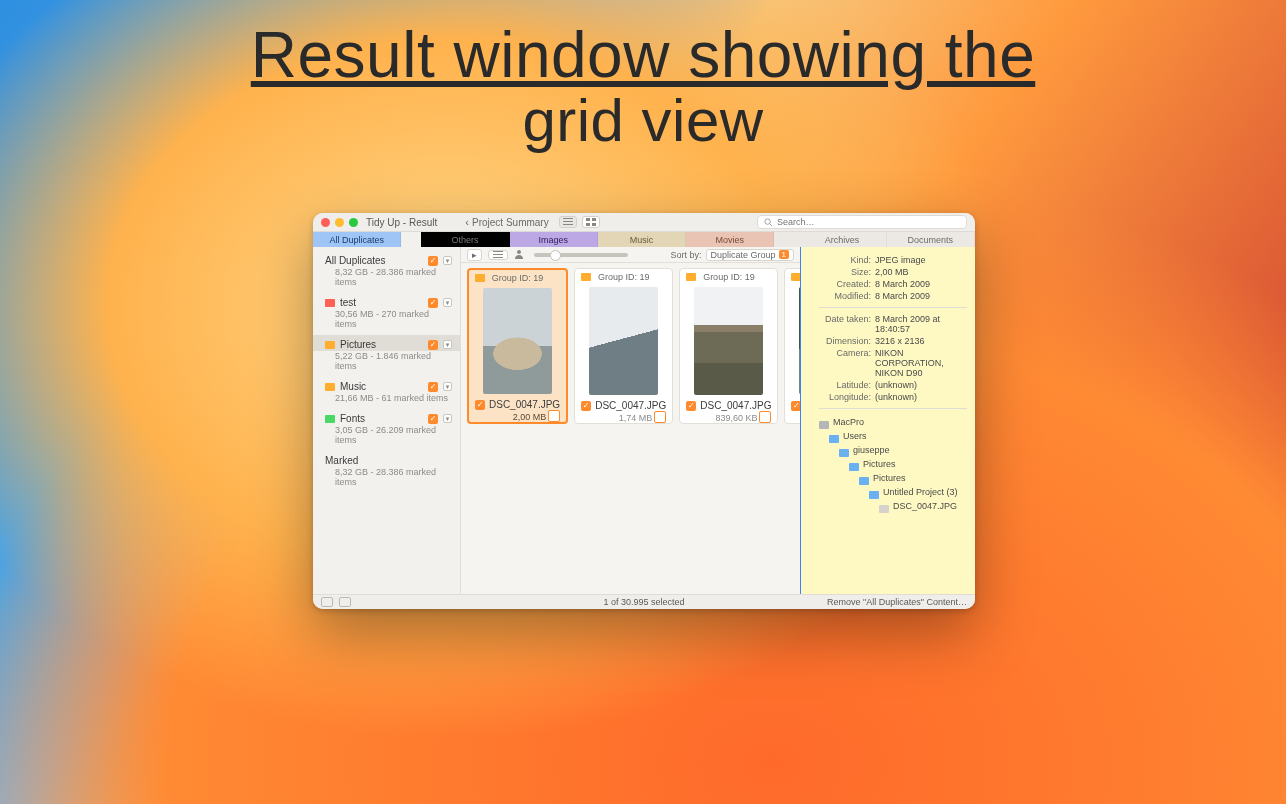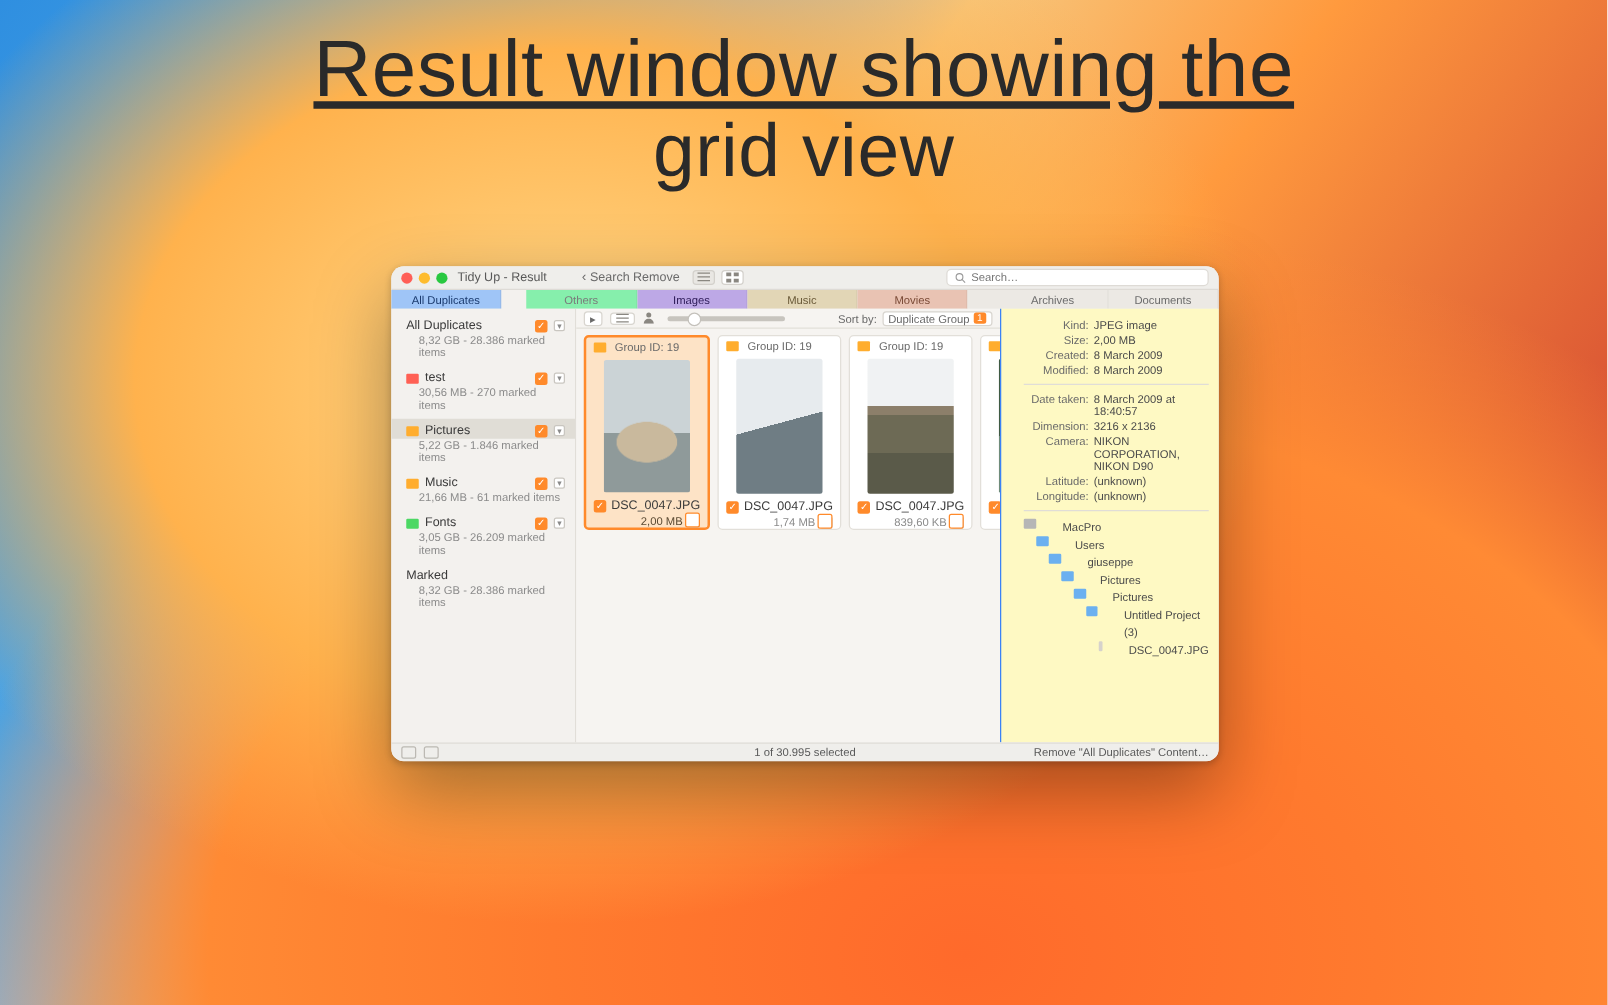--- a/index.html
+++ b/index.html
@@ -40,21 +40,21 @@
 .vbtn { width: 18px; height: 12px; border: 1px solid #d3d0cb; border-radius: 3px; background: #fff; display: flex; align-items: center; justify-content: center; }
 .vbtn.active { background: #e9e7e3; }
 .search { margin-left: auto; width: 210px; height: 14px; background: #fff; border: 1px solid #dedbd6; border-radius: 4px; display: flex; align-items: center; padding: 0 6px; color: #9a9a9a; }
 .search .mag { margin-right: 4px; }
 .search input { border: 0; outline: 0; font-size: 9px; flex: 1; background: transparent; color: #444; }
 
 
 .tabs { display: flex; height: 15px; font-size: 9px; }
 .tab { flex: 1; display: flex; align-items: center; justify-content: center; border-right: 1px solid rgba(0,0,0,.05); }
 .tab.allDup { background: #9fc5f7; color: #1a3a6e; }
-.tab.others { background: #86efac; color: #7a7a7a; margin-left: 20px; }
+.tab.others { background: #000000; color: #7a7a7a; margin-left: 20px; }
 .tab.images { background: #bda8e6; color: #2d1b58; }
 .tab.music  { background: #e2d6b6; color: #6a5a39; }
 .tab.movies { background: #e9c3b3; color: #7a4a36; }
 .tab.archives { background: #ece9e4; color: #6b6b6b; padding-left: 24px; }
 .tab.documents { background: #ece9e4; color: #6b6b6b; }
 
 
 .main { display: grid; grid-template-columns: 148px 1fr 175px; height: calc(100% - 19px - 15px - 15px); }
 
 
@@ -106,21 +106,21 @@
 .card .ft .copy-ic { width: 10px; height: 10px; border: 1px solid #bdbab4; border-radius: 2px; position: relative; }
 .card .ft .copy-ic::after { content: ""; position: absolute; left: -3px; top: -3px; width: 10px; height: 10px; border: 1px solid #ff8a2b; border-radius: 2px; background: #fff; }
 .card.selected .ft .row2 { color: #5b4a33; }
 
 
 .info { background: #fef9c3; border-left: 1px solid #3b82f6; padding: 8px 8px 8px 18px; font-size: 9px; color: #4a4a4a; overflow: hidden; }
 .info dl { display: grid; grid-template-columns: 52px 1fr; row-gap: 2px; column-gap: 4px; }
 .info dt { color: #6a6a6a; text-align: right; }
 .info hr { border: 0; border-top: 1px solid #e0ddd7; margin: 6px 0; }
 .tree { margin-top: 6px; line-height: 14px; }
-.tree .row { display: flex; align-items: flex-start; gap: 21px; }
+.tree .row { display: flex; align-items: flex-end; gap: 4px; }
 .tree .ic { width: 10px; height: 8px; background: #6bb0f0; border-radius: 1px; }
 .tree .ic.hd { background: #b6b6b6; }
 .tree .ic.file { background: #d6d2cc; }
 
 
 .status { position: absolute; left: 0; right: 0; bottom: 0; height: 15px; border-top: 1px solid #e0ddd7; background: #efeeeb; display: flex; align-items: center; padding: 0 8px; font-size: 9px; color: #5a5a5a; }
 .status .left { display: flex; gap: 6px; align-items: center; }
 .status .sic { width: 12px; height: 10px; border: 1px solid #bcb9b3; border-radius: 2px; }
 .status .center { position: absolute; left: 50%; transform: translateX(-50%); background: transparent; display: block; height: auto; color: #5a5a5a; }
 .status .right { margin-left: auto; }
@@ -152,21 +152,21 @@
   <div class="titlebar">
     <div class="traffic">
       <span class="dot red"></span>
       <span class="dot yel"></span>
       <span class="dot grn"></span>
     </div>
     <span class="title">Tidy Up - Result</span>
 
     <span class="back">
       <span class="chev">‹</span>
-      <span>Search Remove</span>
+      <span>Project Summary</span>
     </span>
 
     <span class="view-toggle">
       <span class="vbtn active">
           <span class="lines3"></span>
         </span>
       <span class="vbtn">
           <span class="grid-ic"></span>
         </span>
     </span>

